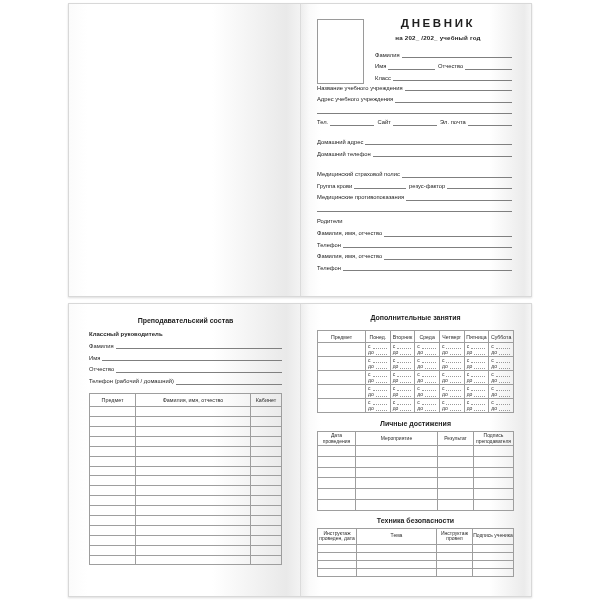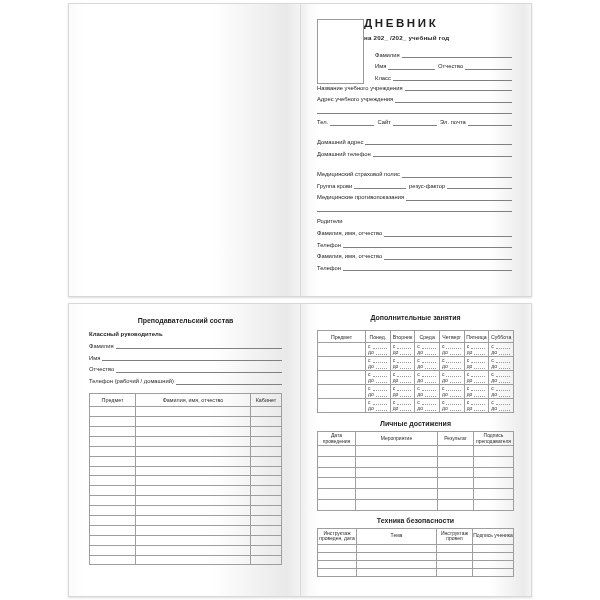--- a/index.html
+++ b/index.html
@@ -18,21 +18,21 @@
   }
   .spread-top{top:3px;}
   .spread-bottom{top:303px;}
   .page{position:relative;width:50%;height:100%;overflow:hidden;}
   .page-left{background:linear-gradient(to right,#fbfbfb 0%,#ffffff 8%,#ffffff 62%,#e9e9e9 94%,#f3f3f3 100%);}
   .page-right{background:linear-gradient(to right,#ececec 0%,#fafafa 4%,#ffffff 9%,#ffffff 82%,#ebebeb 97%,#f5f5f5 100%);}
   .spine{position:absolute;left:50%;top:0;bottom:0;width:1px;background:rgba(0,0,0,0.07);}
 
   
   .photo-box{position:absolute;left:17px;top:15px;width:45px;height:63px;border:1px solid #9a9a9a;background:#fff;}
-  .cover-head{position:absolute;left:64px;top:13px;width:148px;text-align:left;}
+  .cover-head{position:absolute;left:64px;top:13px;width:148px;text-align:center;}
   .cover-title{font-weight:bold;font-size:11.5px;letter-spacing:2.6px;line-height:12px;}
   .cover-subtitle{font-weight:bold;font-size:6.2px;margin-top:5px;letter-spacing:0.2px;}
   .fields{position:absolute;font-size:5.8px;color:#222;}
   .f-beside{left:75px;top:43px;width:137px;}
   .f-full{left:17px;top:76px;width:195px;}
   .frow{display:flex;align-items:flex-end;height:11.6px;}
   .frow.short{height:9.5px;}
   .lbl{white-space:nowrap;line-height:7px;}
   .ln{flex:1;border-bottom:0.8px solid #7f7f7f;margin:0 0 0.5px 2px;height:0;}
   .ln.nml{margin-left:0;}

